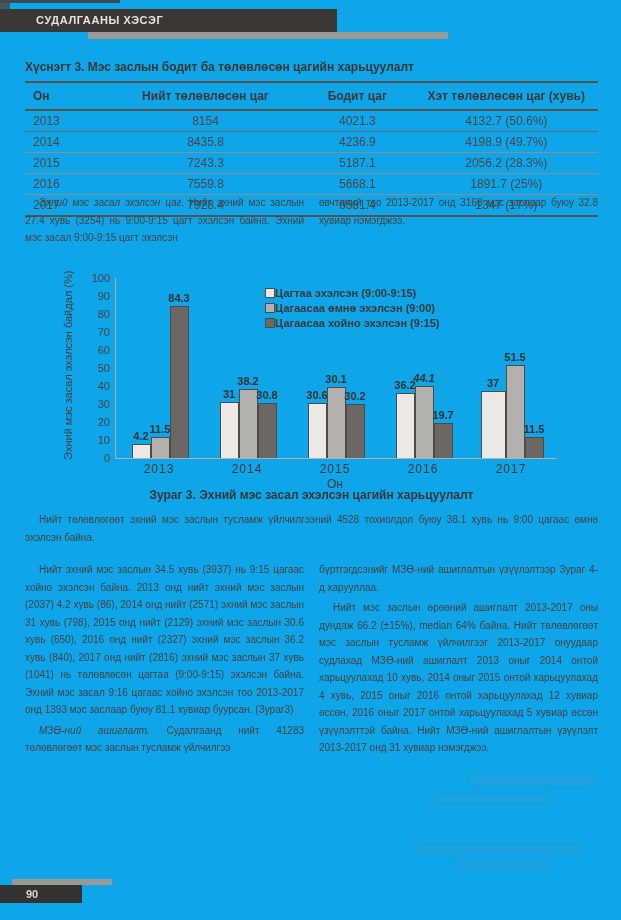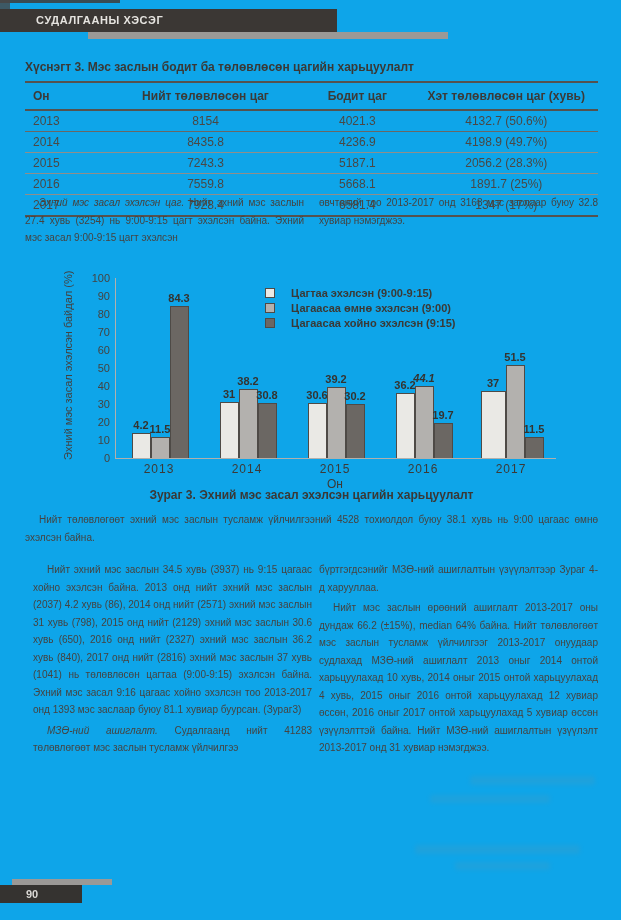--- a/index.html
+++ b/index.html
@@ -39,21 +39,21 @@
   tbody tr:first-child td{border-bottom:1.6px solid #6a6764;}
   tbody tr:last-child td{border-bottom:2px solid #55524f;}
 
   
   p{margin:0;font-size:10px;line-height:17.5px;text-align:justify;text-indent:14px;}
   p.noindent{text-indent:0;}
   i{font-style:italic;}
   .intro-cols{position:absolute;left:25px;top:194px;width:573px;display:flex;gap:15px;}
   .intro-cols .col{width:279px;}
   .para-full{position:absolute;left:25px;top:511px;width:573px;}
-  .body-cols{position:absolute;left:25px;top:561px;width:573px;display:flex;gap:7px;justify-content:flex-end;}
+  .body-cols{position:absolute;left:25px;top:561px;width:573px;display:flex;gap:15px;}
   .body-cols .col{width:279px;}
   .body-cols p + p{margin-top:3px;}
 
   
   .chart{position:absolute;left:60px;top:266px;width:500px;height:222px;}
   .ylabel{position:absolute;left:2px;top:8px;height:186px;
     writing-mode:vertical-rl;transform:rotate(180deg);
     font-size:11px;color:#434140;text-align:center;white-space:nowrap;}
   .ytick{position:absolute;left:20px;width:30px;text-align:right;font-size:11px;color:#454340;line-height:12px;}
   .plot{position:absolute;left:55px;top:12px;width:440px;height:180px;
@@ -61,21 +61,21 @@
     display:flex;}
   .bar-group{flex:1 1 0;display:flex;align-items:flex-end;justify-content:center;height:100%;}
   .bar{position:relative;width:19px;border:1px solid #4e4a46;border-bottom:none;box-sizing:border-box;}
   .bar-label{position:absolute;top:-15px;left:50%;transform:translateX(-50%);
     font-size:11px;font-weight:bold;color:#35332f;white-space:nowrap;}
   .xlabels{position:absolute;left:55px;top:196px;width:440px;display:flex;}
   .xlabels div{flex:1 1 0;text-align:center;font-size:12px;color:#3c3a37;letter-spacing:1px;}
   .xlabel{position:absolute;left:55px;top:211px;width:440px;text-align:center;
     font-size:12px;color:#3c3a37;}
   .legend{position:absolute;left:205px;top:21px;display:flex;flex-direction:column;gap:3px;}
-  .legend-item{display:flex;align-items:center;gap:16px;font-size:11px;font-weight:bold;color:#3b3935;white-space:nowrap;}
+  .legend-item{display:flex;align-items:center;gap:0;font-size:11px;font-weight:bold;color:#3b3935;white-space:nowrap;}
   .legend-marker{width:8px;height:8px;border:1px solid #4e4a46;flex:0 0 auto;}
 
   .fig-caption{position:absolute;left:25px;top:488px;width:573px;text-align:center;
     font-size:12px;font-weight:bold;color:#3a3835;}
 
   
   .footer-shadow{position:absolute;left:12px;top:879px;width:100px;height:6px;background:#9b9996;}
   .footer-box{position:absolute;left:0;top:885px;width:82px;height:18px;background:#353330;
     color:#dbd9d5;font-size:11px;font-weight:bold;text-align:center;line-height:18px;
     padding-right:18px;box-sizing:border-box;}
@@ -154,21 +154,21 @@
         <div class="ytick" style="top: 114px;">40</div>
         <div class="ytick" style="top: 96px;">50</div>
         <div class="ytick" style="top: 78px;">60</div>
         <div class="ytick" style="top: 60px;">70</div>
         <div class="ytick" style="top: 42px;">80</div>
         <div class="ytick" style="top: 24px;">90</div>
         <div class="ytick" style="top: 6px;">100</div>
       </div>
     <div class="plot" id="plot">
         <div class="bar-group">
-          <div class="bar" style="height: 25px; background: rgb(234, 233, 229);">
+          <div class="bar" style="height: 14px; background: rgb(234, 233, 229);">
             <span class="bar-label">4.2</span>
           </div>
           <div class="bar" style="height: 20.7px; background: rgb(179, 177, 174);">
             <span class="bar-label">11.5</span>
           </div>
           <div class="bar" style="height: 151.74px; background: rgb(107, 103, 99);">
             <span class="bar-label">84.3</span>
           </div>
         </div>
         <div class="bar-group">
@@ -180,21 +180,21 @@
           </div>
           <div class="bar" style="height: 55.44px; background: rgb(107, 103, 99);">
             <span class="bar-label">30.8</span>
           </div>
         </div>
         <div class="bar-group">
           <div class="bar" style="height: 55.08px; background: rgb(234, 233, 229);">
             <span class="bar-label">30.6</span>
           </div>
           <div class="bar" style="height: 70.56px; background: rgb(179, 177, 174);">
-            <span class="bar-label">39.2</span>
+            <span class="bar-label">30.1</span>
           </div>
           <div class="bar" style="height: 54.36px; background: rgb(107, 103, 99);">
             <span class="bar-label">30.2</span>
           </div>
         </div>
         <div class="bar-group">
           <div class="bar" style="height: 65.16px; background: rgb(234, 233, 229);">
             <span class="bar-label">36.2</span>
           </div>
           <div class="bar" style="height: 72px; background: rgb(179, 177, 174); font-style: italic;">

